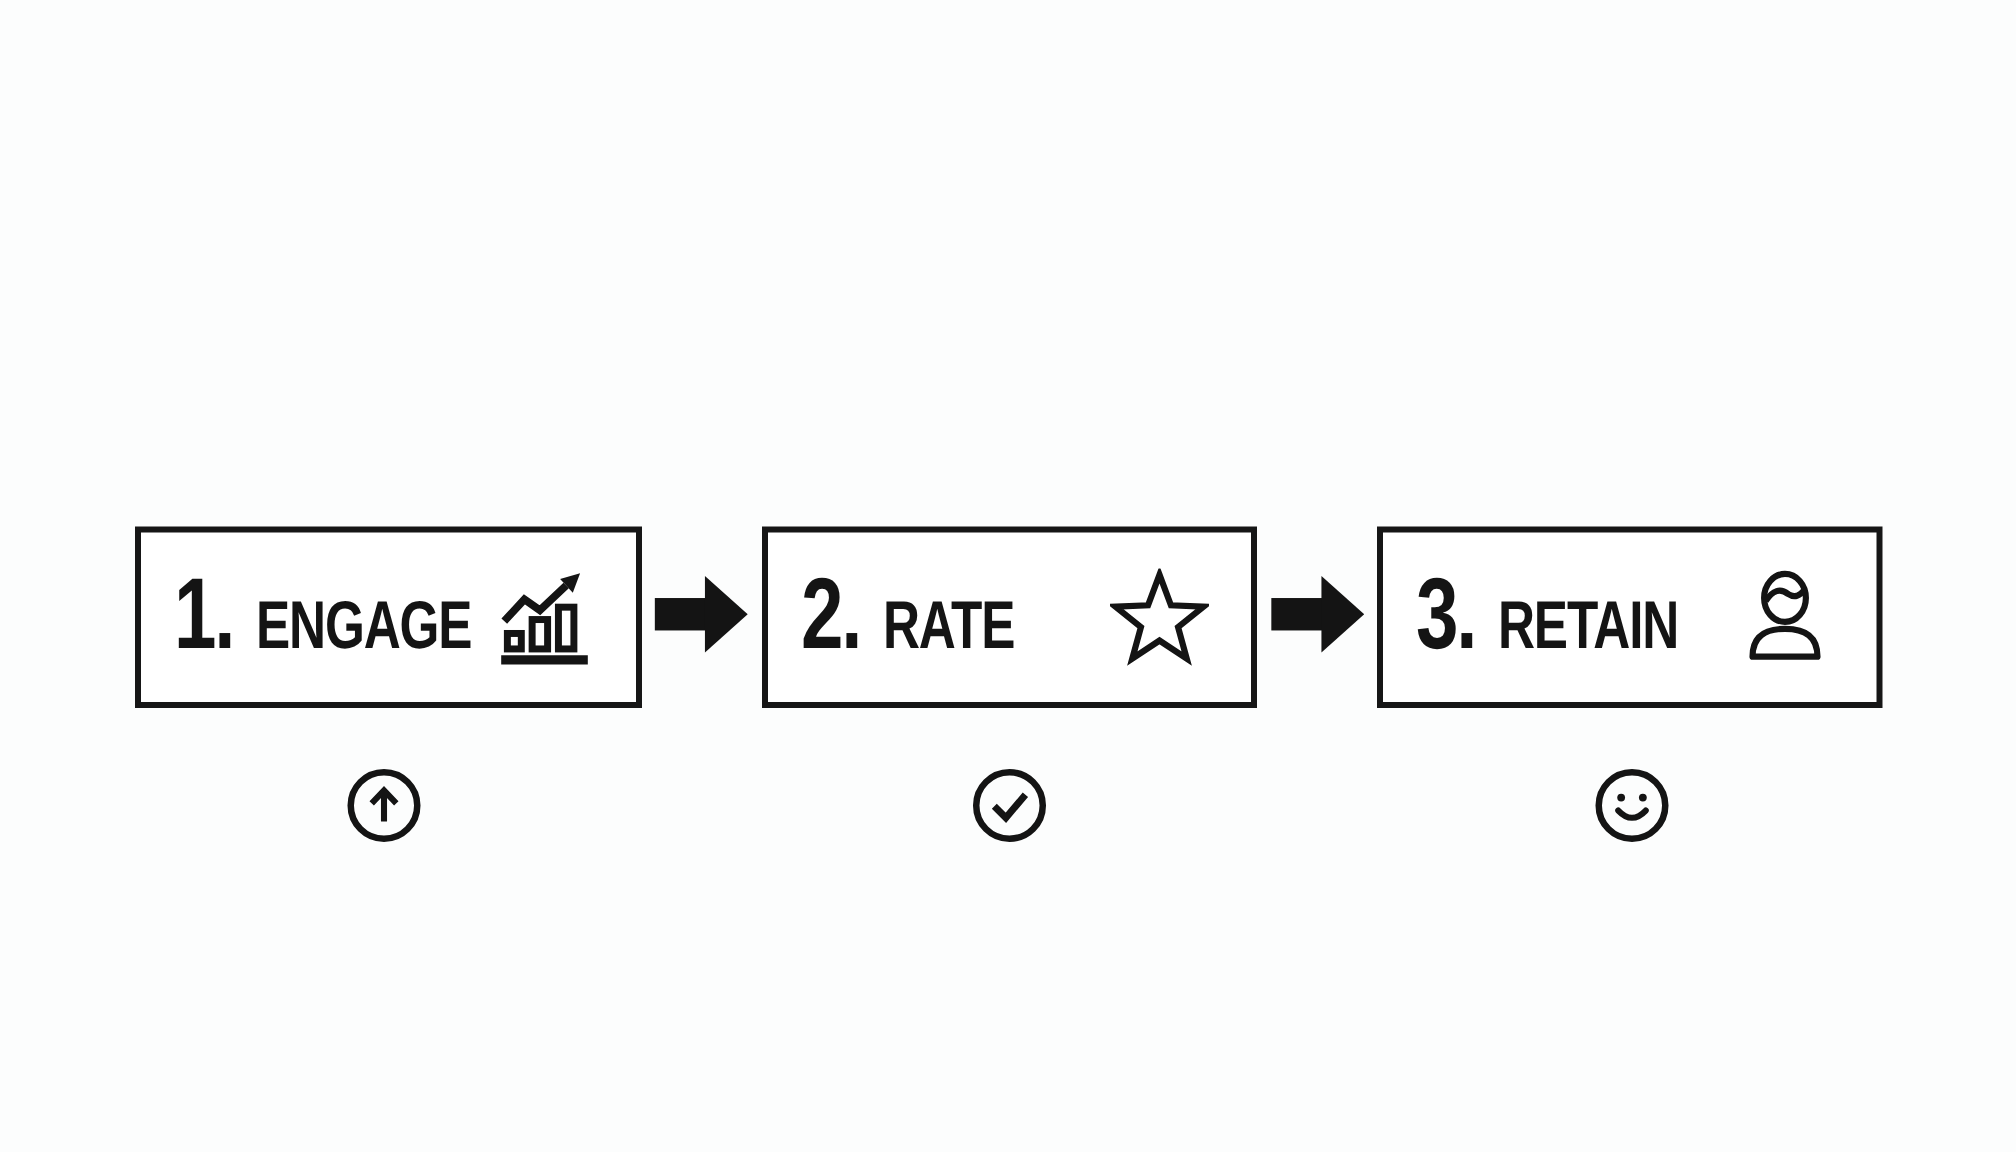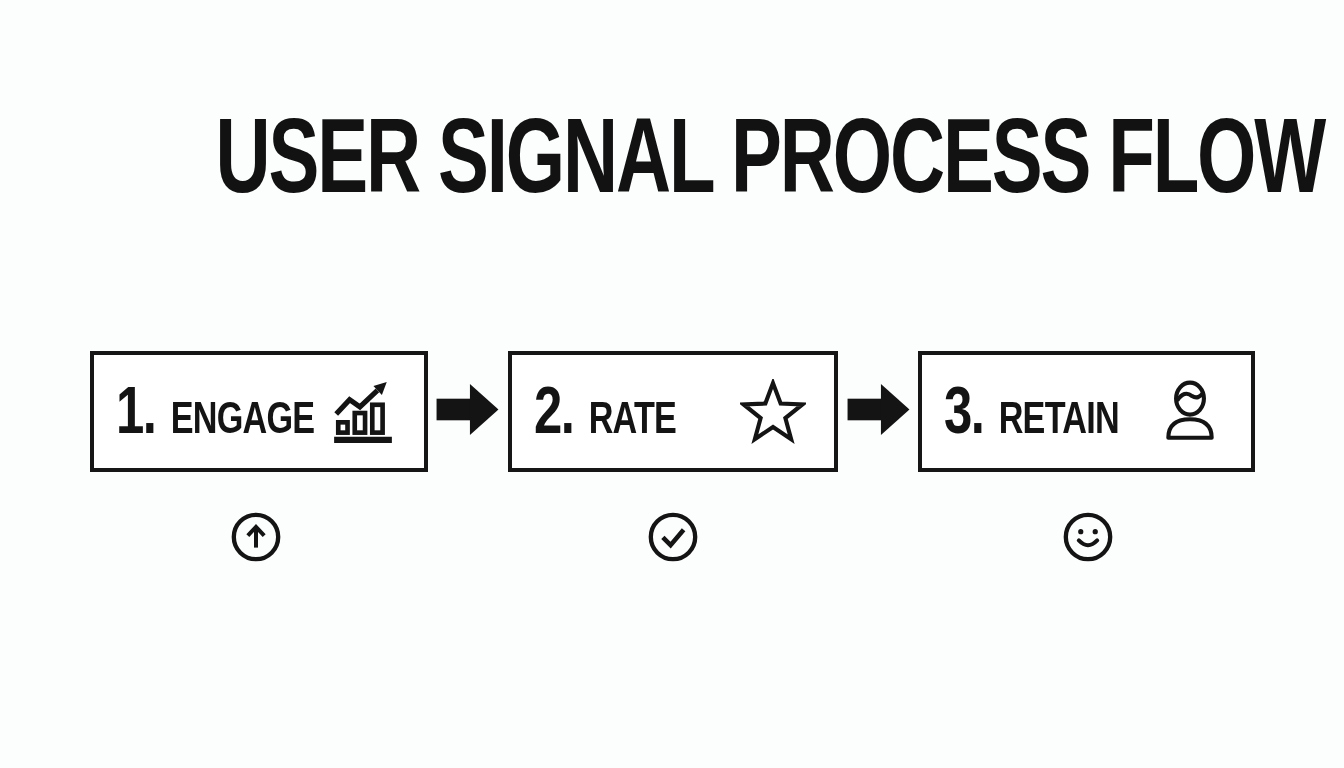--- a/index.html
+++ b/index.html
@@ -94,23 +94,20 @@
   .sig-3 { left: 1061px; }
   .signal svg { width: 100%; height: 100%; display: block; }
   .ink-stroke { stroke: #141414; fill: none; }
   .ink-fill   { fill: #141414; }
 </style>
 </head>
 <body>
 
 <div class="canvas">
 
-  <div class="title-wrap">
-    <span class="title-text">USER SIGNAL PROCESS FLOW</span>
-  </div>
 
   <div class="step-box box-1">
     <div class="step-text">
       <span class="step-num">1.</span>
       <span class="step-label">ENGAGE</span>
     </div>
     <span class="step-icon">
       <svg viewBox="0 0 64 64">
         <rect class="ink-stroke" x="8" y="42" width="9" height="10" stroke-width="4.5"></rect>
         <rect class="ink-stroke" x="24" y="33" width="10" height="19" stroke-width="4.5"></rect>

